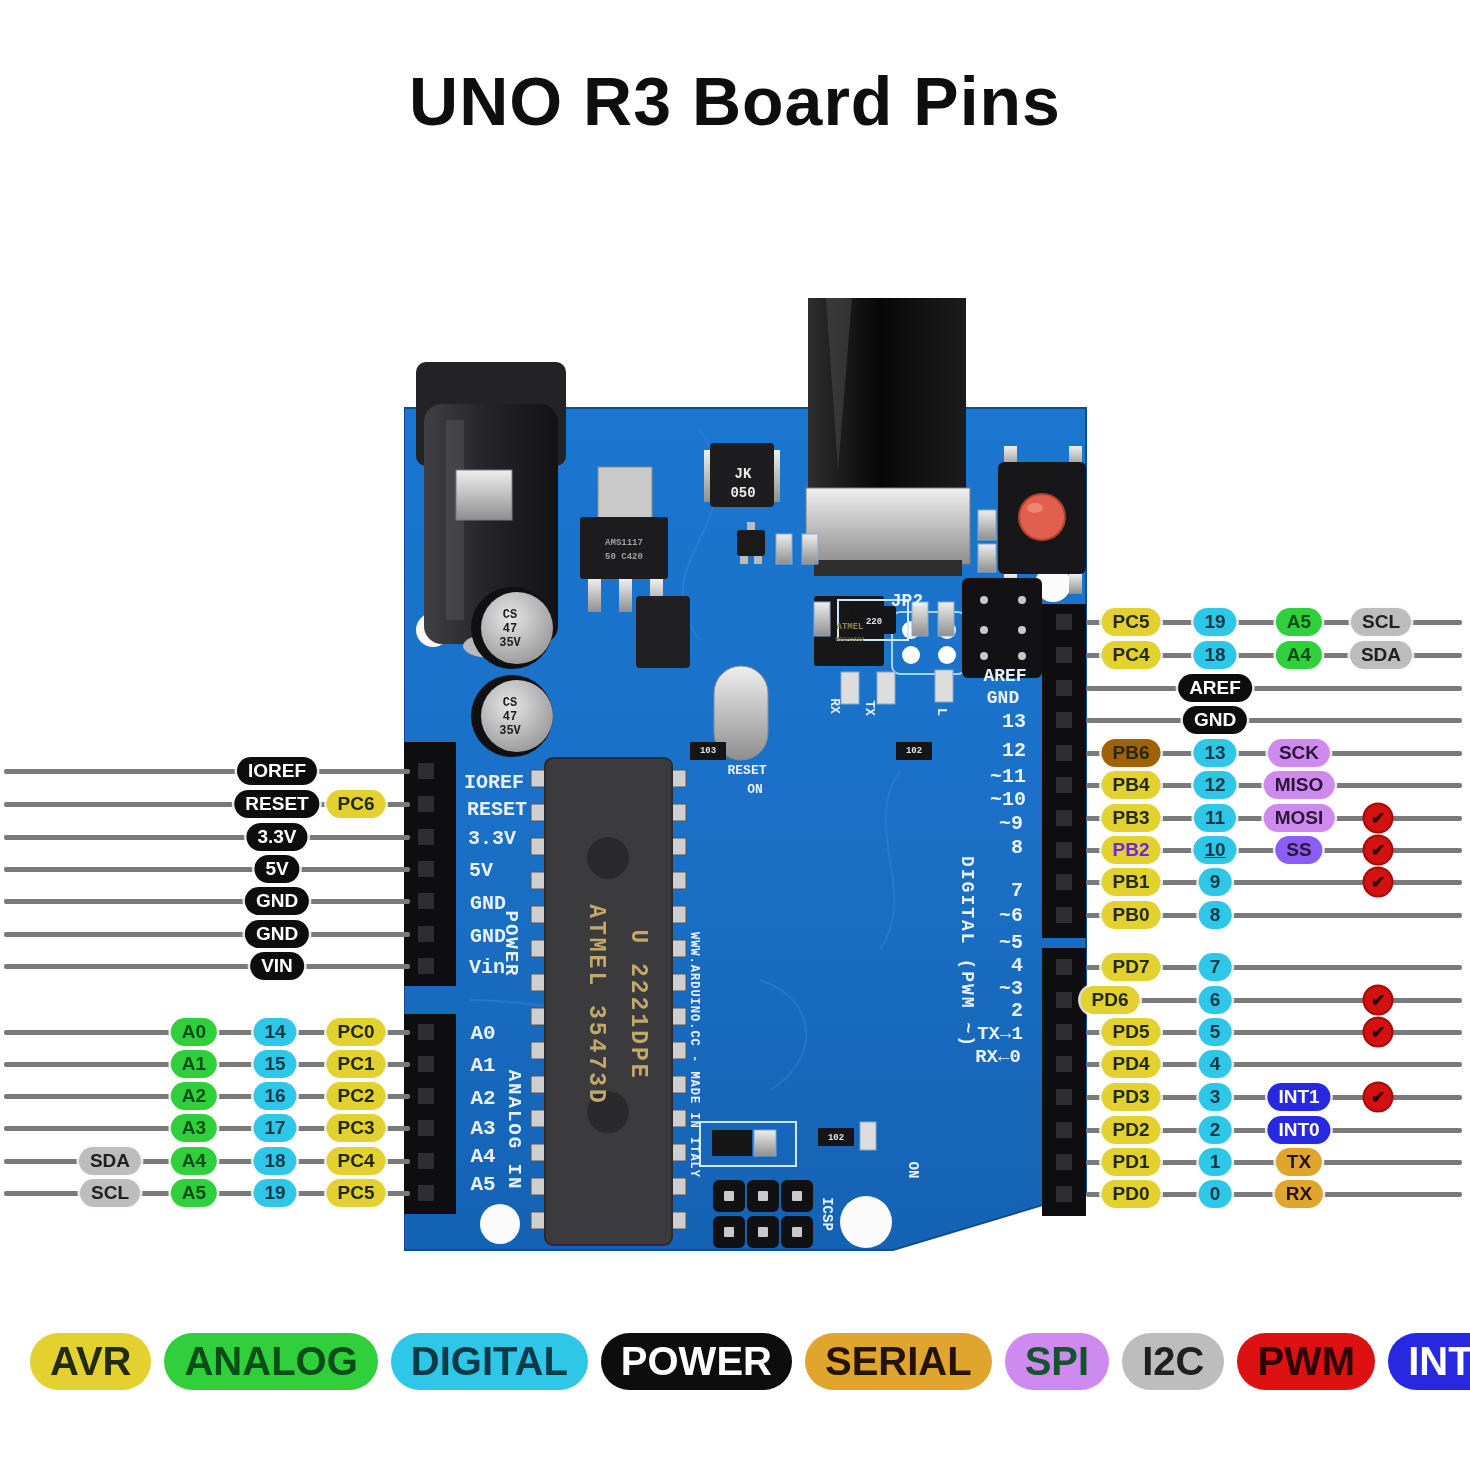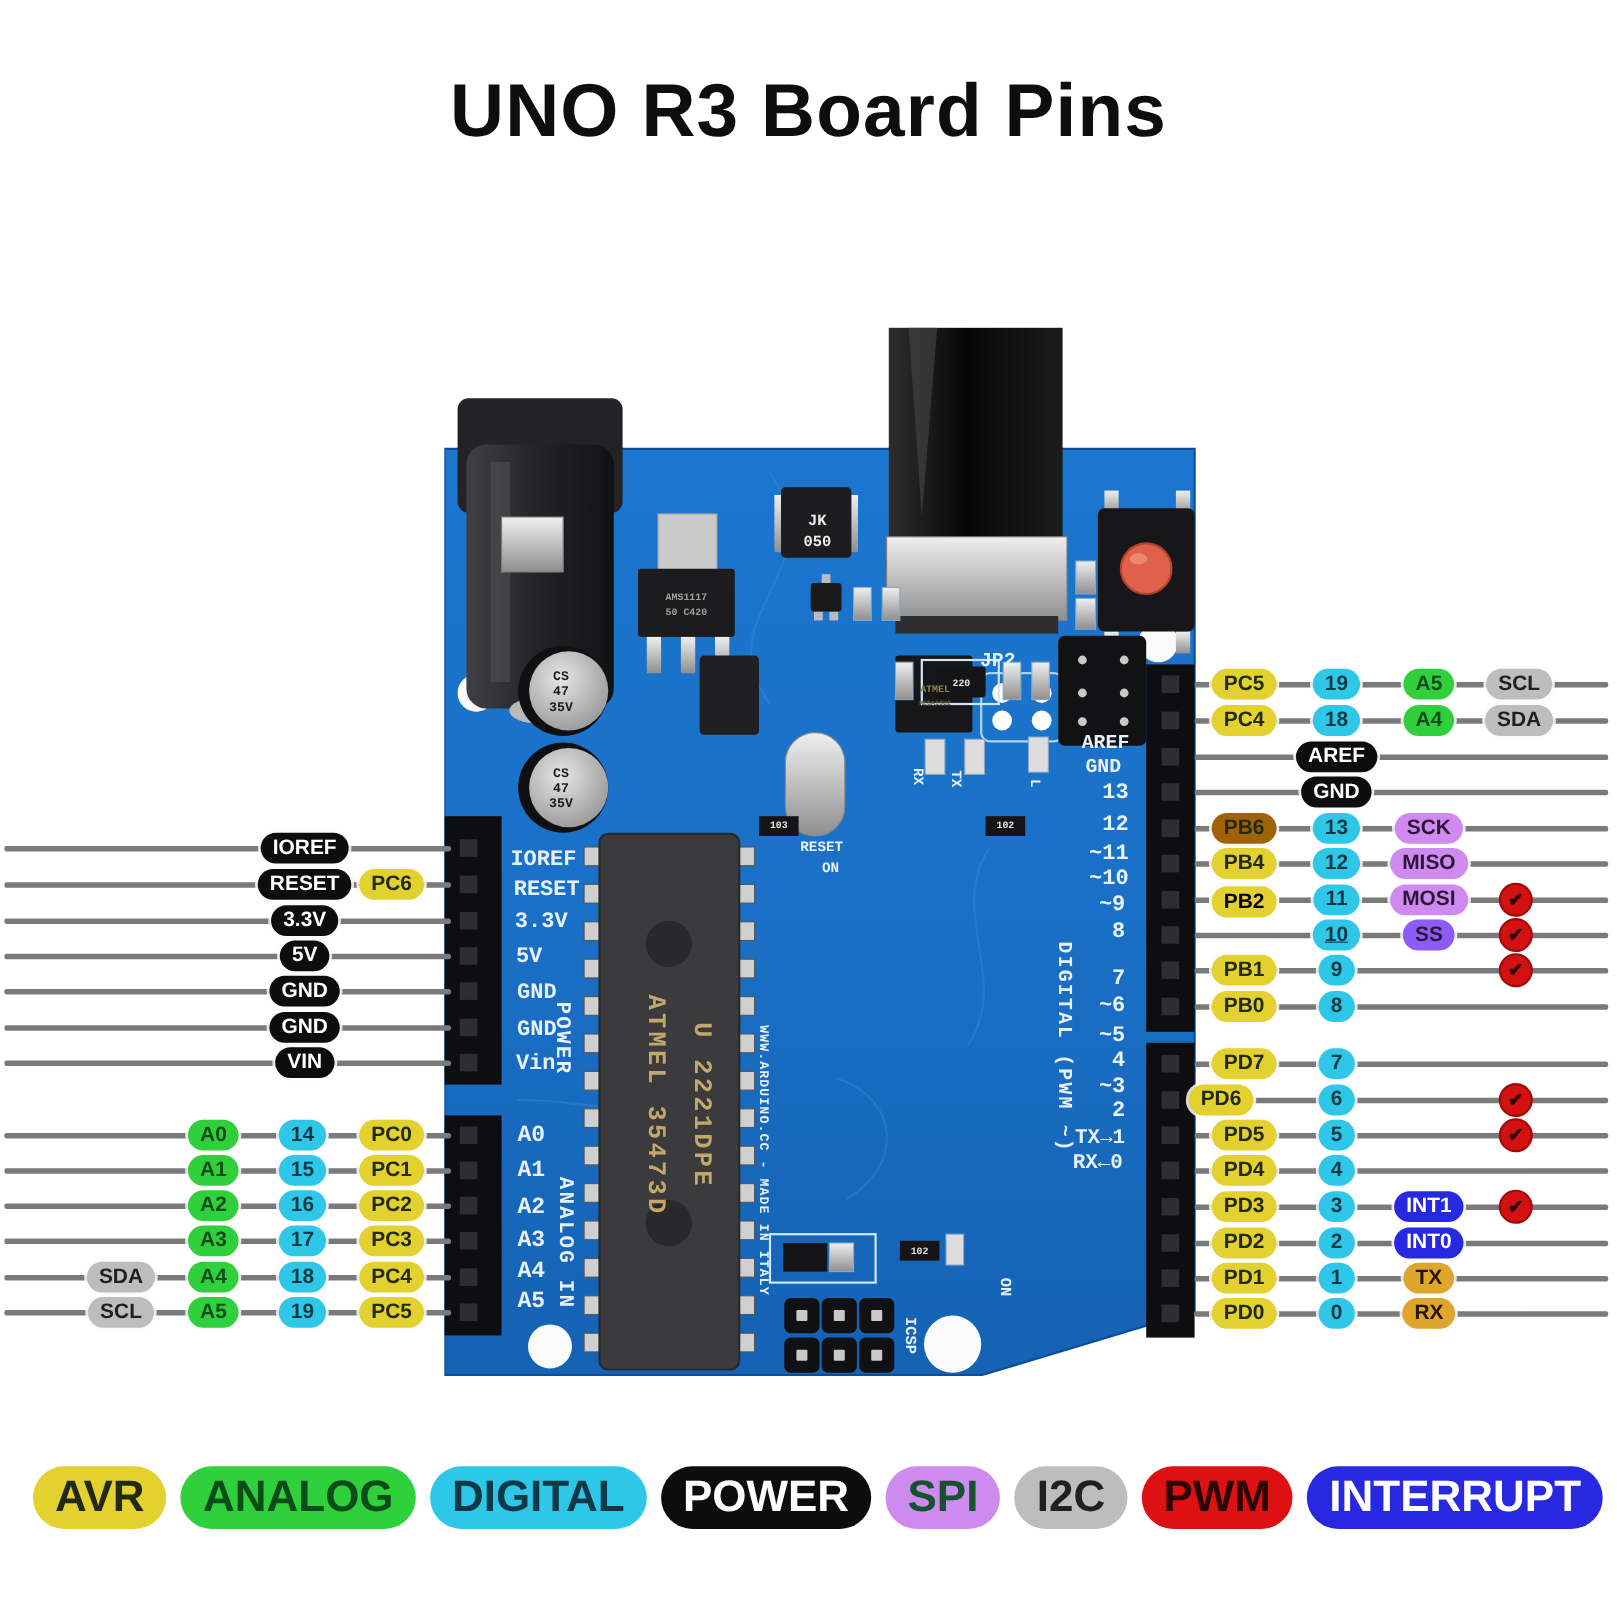--- a/index.html
+++ b/index.html
@@ -424,21 +424,21 @@
       </div>
       <div>
         <div class="pin-line" style="top: 816px; left: 1086px; width: 376px; background: rgb(122, 122, 122);"></div>
         <span class="badge" style="left: 1131px; top: 818px; background: rgb(227, 209, 47); color: rgb(35, 42, 20);">PB3</span>
         <span class="badge" style="left: 1215px; top: 818px; background: rgb(47, 199, 232); color: rgb(14, 57, 71);">11</span>
         <span class="badge" style="left: 1299px; top: 818px; background: rgb(207, 138, 240); color: rgb(43, 22, 56);">MOSI</span>
         <div class="check" style="left: 1378px; top: 818px; background: rgb(211, 17, 17); border: 2px solid rgb(163, 11, 11); color: rgb(42, 3, 3);">✔</div>
       </div>
       <div>
         <div class="pin-line" style="top: 848px; left: 1086px; width: 376px; background: rgb(122, 122, 122);"></div>
-        <span class="badge" style="left: 1131px; top: 820px; background: rgb(227, 209, 47); color: #000000; text-align: right;">PB2</span>
+        <span class="badge" style="left: 1131px; top: 850px; background: rgb(227, 209, 47); color: #6d28d9; text-align: right;">PB2</span>
         <span class="badge" style="left: 1215px; top: 850px; background: rgb(47, 199, 232); color: rgb(14, 57, 71); text-decoration: underline;">10</span>
         <span class="badge" style="left: 1299px; top: 850px; background: #8b5cf6; color: rgb(43, 22, 56);">SS</span>
         <div class="check" style="left: 1378px; top: 850px; background: rgb(211, 17, 17); border: 2px solid rgb(163, 11, 11); color: rgb(42, 3, 3);">✔</div>
       </div>
       <div>
         <div class="pin-line" style="top: 880px; left: 1086px; width: 376px; background: rgb(122, 122, 122);"></div>
         <span class="badge" style="left: 1131px; top: 882px; background: rgb(227, 209, 47); color: rgb(35, 42, 20);">PB1</span>
         <span class="badge" style="left: 1215px; top: 882px; background: rgb(47, 199, 232); color: rgb(14, 57, 71);">9</span>
         <div class="check" style="left: 1378px; top: 882px; background: rgb(211, 17, 17); border: 2px solid rgb(163, 11, 11); color: rgb(42, 3, 3);">✔</div>
       </div>
@@ -494,19 +494,20 @@
         <span class="badge" style="left: 1215px; top: 1194px; background: rgb(47, 199, 232); color: rgb(14, 57, 71);">0</span>
         <span class="badge" style="left: 1299px; top: 1194px; background: rgb(223, 165, 44); color: rgb(36, 19, 3);">RX</span>
       </div>
     </div>
 
   <div class="legend" id="legend">
       <span class="pill" style="background: rgb(227, 209, 47); color: rgb(35, 42, 20);">AVR</span>
       <span class="pill" style="background: rgb(47, 208, 60); color: rgb(11, 77, 24);">ANALOG</span>
       <span class="pill" style="background: rgb(47, 199, 232); color: rgb(14, 57, 71);">DIGITAL</span>
       <span class="pill" style="background: rgb(13, 13, 13); color: rgb(255, 255, 255);">POWER</span>
+      <span class="pill" style="background: rgb(223, 165, 44); color: rgb(36, 19, 3);">SERIAL</span>
       <span class="pill" style="background: rgb(207, 138, 240); color: #14532d;">SPI</span>
       <span class="pill" style="background: rgb(189, 189, 189); color: rgb(32, 32, 32);">I2C</span>
       <span class="pill" style="background: rgb(221, 17, 17); color: rgb(45, 4, 4);">PWM</span>
       <span class="pill" style="background: rgb(40, 40, 224); color: rgb(255, 255, 255);">INTERRUPT</span>
     </div>
 
 </div>
 
 </body></html>

